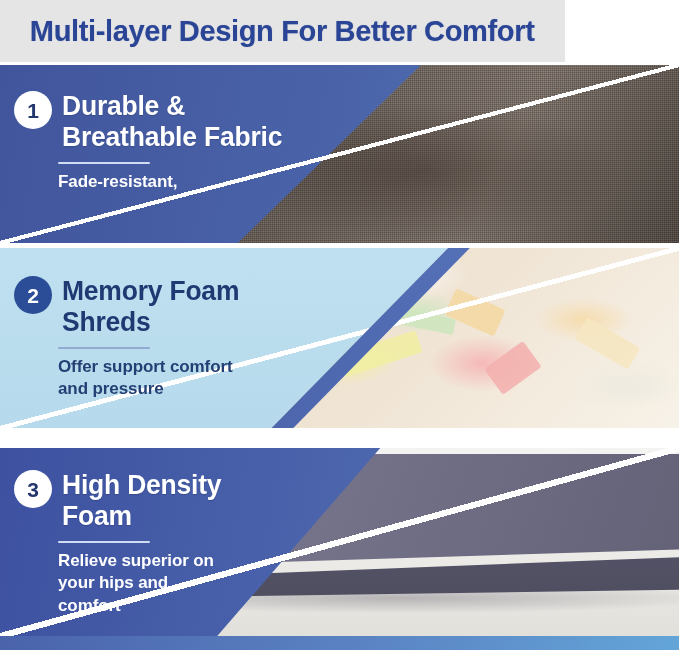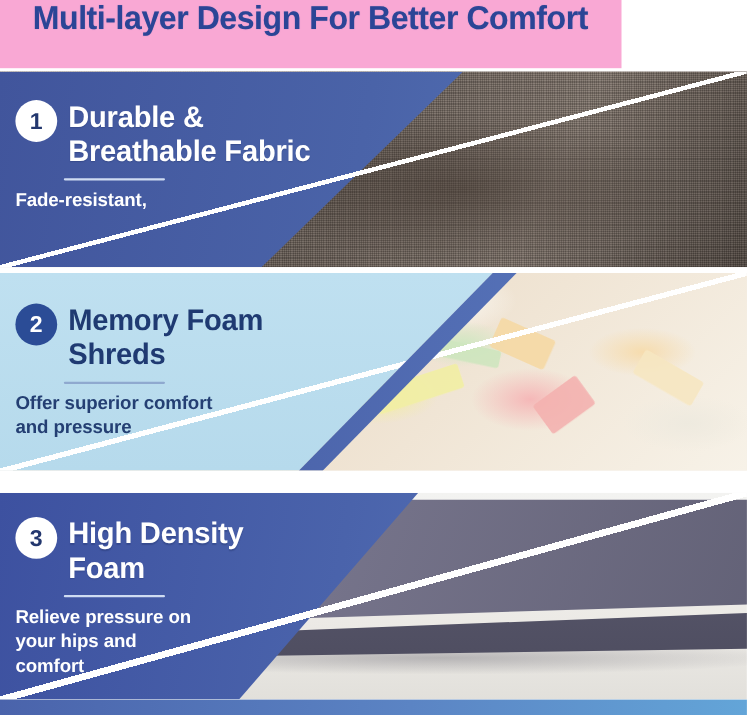--- a/index.html
+++ b/index.html
@@ -14,22 +14,22 @@
     position:relative;
     width:679px; height:650px;
     background:#ffffff;
   }
 
   
   .title-bar {
     position:absolute;
     left:0; top:0;
     width:565px; height:62px;
-    display:flex; justify-content:center;
-    background:#f9a8d4;
+    display:flex; align-items:center; justify-content:center;
+    background:#e5e5e5;
     z-index:40;
   }
   .title-text {
     font-size:30px;
     font-weight:bold;
     letter-spacing:-0.4px;
     color:#2b4596;
     white-space:nowrap;
     transform:scaleX(0.97);
     text-shadow:0 0 1px rgba(43,69,150,0.35);
@@ -96,20 +96,21 @@
   .divider {
     height:2px;
     width:92px;
     margin:9px 0 7px 44px;
     border-radius:1px;
   }
   .divider.on-blue  { background:#cfdcf2; }
   .divider.on-light { background:#8fa9cf; }
 
   .sub {
+    margin-left:44px;
     font-size:17px;
     font-weight:bold;
     line-height:1.33;
     letter-spacing:-0.1px;
   }
   .sub.on-blue  { color:#ffffff; }
   .sub.on-light { color:#243f73; }
   .sub.thin { font-weight:600; }
 
   
@@ -283,21 +284,21 @@
     <div class="content">
       <div class="head-row">
         <div class="num-circle dark">2</div>
         <div class="heading on-light">
           <div>Memory Foam</div>
           <div>Shreds</div>
         </div>
       </div>
       <div class="divider on-light"></div>
       <div class="sub on-light thin">
-        <div>Offer superior comfort</div>
+        <div>Offer support comfort</div>
         <div>and pressure</div>
       </div>
     </div>
   </section>
 
   <div class="gap" style="top:428px;"></div>
 
   <section class="panel" id="panel3">
     <div class="photo">
       <div class="foamblock">
@@ -312,21 +313,21 @@
     <div class="content">
       <div class="head-row">
         <div class="num-circle light">3</div>
         <div class="heading on-blue">
           <div>High Density</div>
           <div>Foam</div>
         </div>
       </div>
       <div class="divider on-blue"></div>
       <div class="sub on-blue">
-        <div>Relieve pressure on</div>
+        <div>Relieve superior on</div>
         <div>your hips and</div>
         <div>comfort</div>
       </div>
     </div>
   </section>
 
   <div class="bottom-strip"></div>
 </div>
 
 </body></html>

